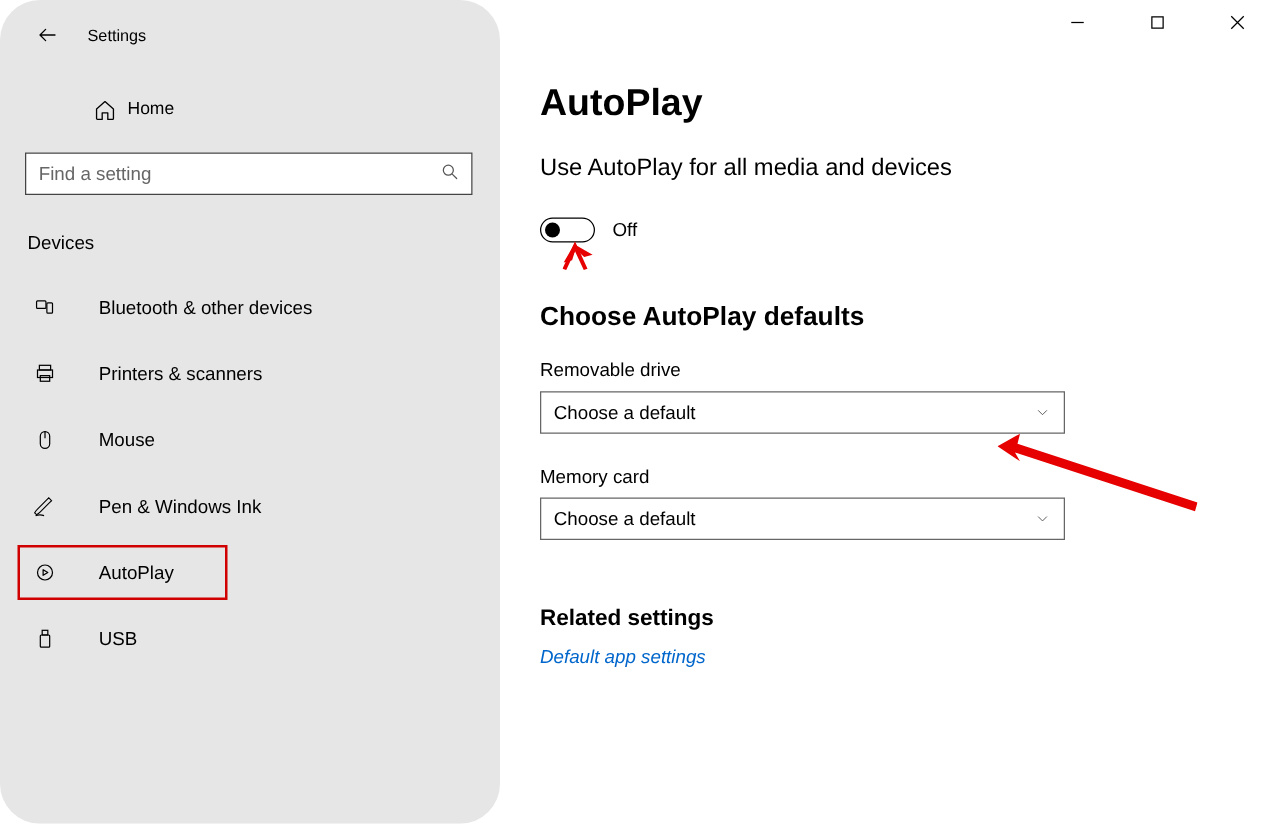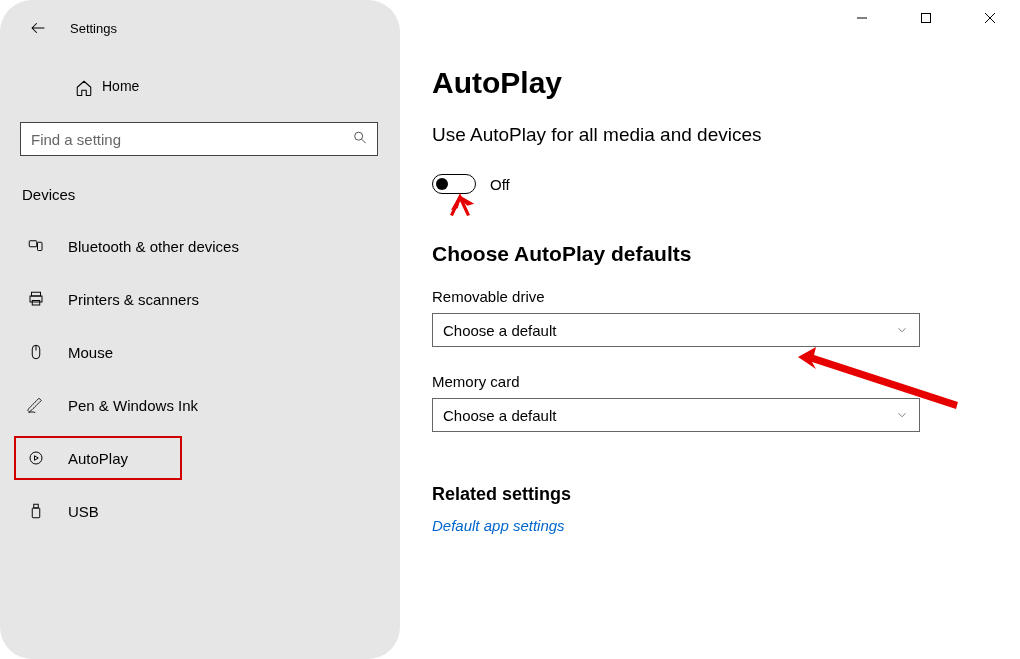--- a/index.html
+++ b/index.html
@@ -58,21 +58,21 @@
     .search-ico {
       position: absolute; right: 10px; top: 50%; transform: translateY(-50%);
       color: #555;
     }
     .section-title {
       font-weight: 400;
       font-size: 15px;
       padding: 20px 16px 12px 22px;
     }
     .nav-item {
-      display: flex; align-items: center; gap: 22px;
+      display: flex; align-items: center; gap: 33px;
       padding: 12px 0 12px 26px;
       cursor: pointer;
       font-size: 15px;
       margin: 9px 0;
     }
     .nav-item .ico { width: 20px; height: 20px; display:flex; align-items:center; justify-content:center; }
     .nav-selected {
       outline: 2px solid #d00000;
       outline-offset: -2px;
       width: 168px;
@@ -122,21 +122,21 @@
     }
     .toggle-label { font-size: 15px; }
     h2.section-h {
       font-size: 21px;
       font-weight: 600;
       margin-top: 48px;
       margin-bottom: 22px;
     }
     .field-label { font-size: 15px; margin-bottom: 8px; }
     .dropdown {
-      width: 488px;
+      width: 420px;
       height: 34px;
       border: 1px solid #666;
       background: #fff;
       display: flex;
       align-items: center;
       justify-content: space-between;
       padding: 0 10px;
       cursor: pointer;
       font-size: 15px;
       margin-bottom: 26px;

